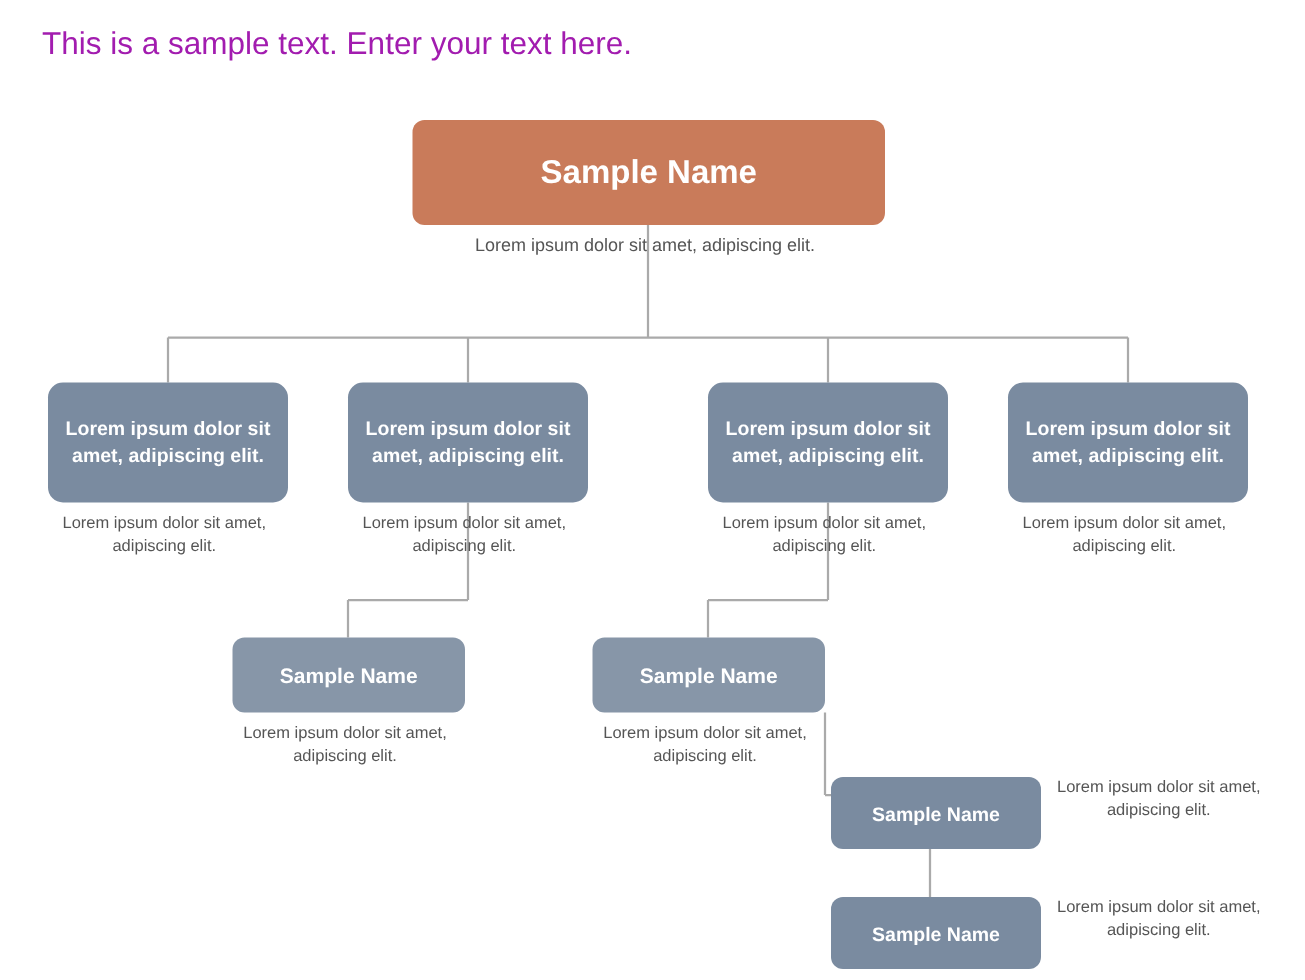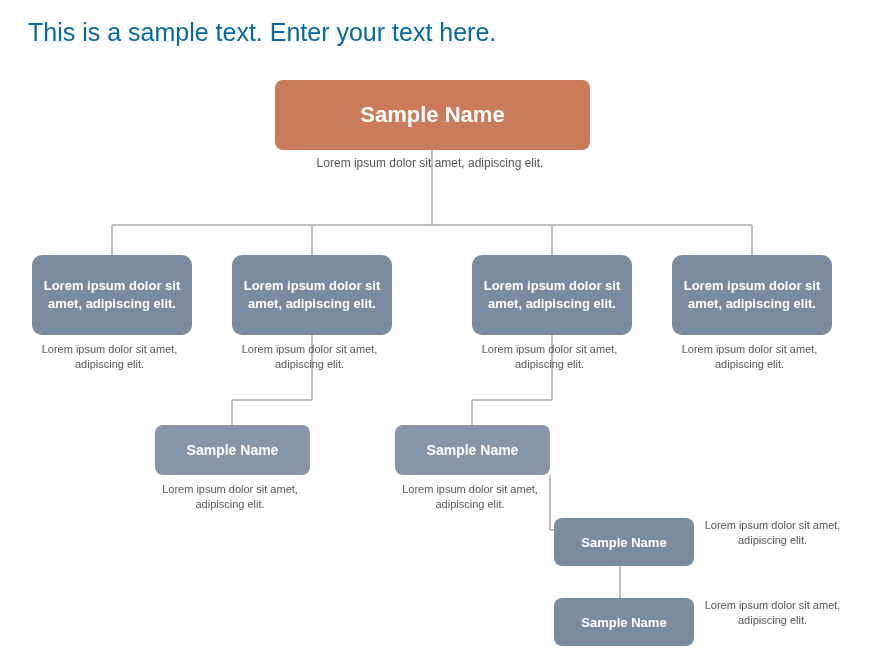--- a/index.html
+++ b/index.html
@@ -6,22 +6,22 @@
     body {
       width: 870px;
       height: 653px;
       background: #ffffff;
       font-family: Arial, sans-serif;
       overflow: hidden;
       position: relative;
     }
 
     .page-title {
-      font-size: 25px;
-      color: #0369a1;
+      font-size: 21px;
+      color: #a21caf;
       padding: 18px 28px 10px 28px;
       font-weight: normal;
     }
 
     .diagram-area {
       position: absolute;
       top: 70px;
       left: 0;
       width: 866px;
       height: 580px;

